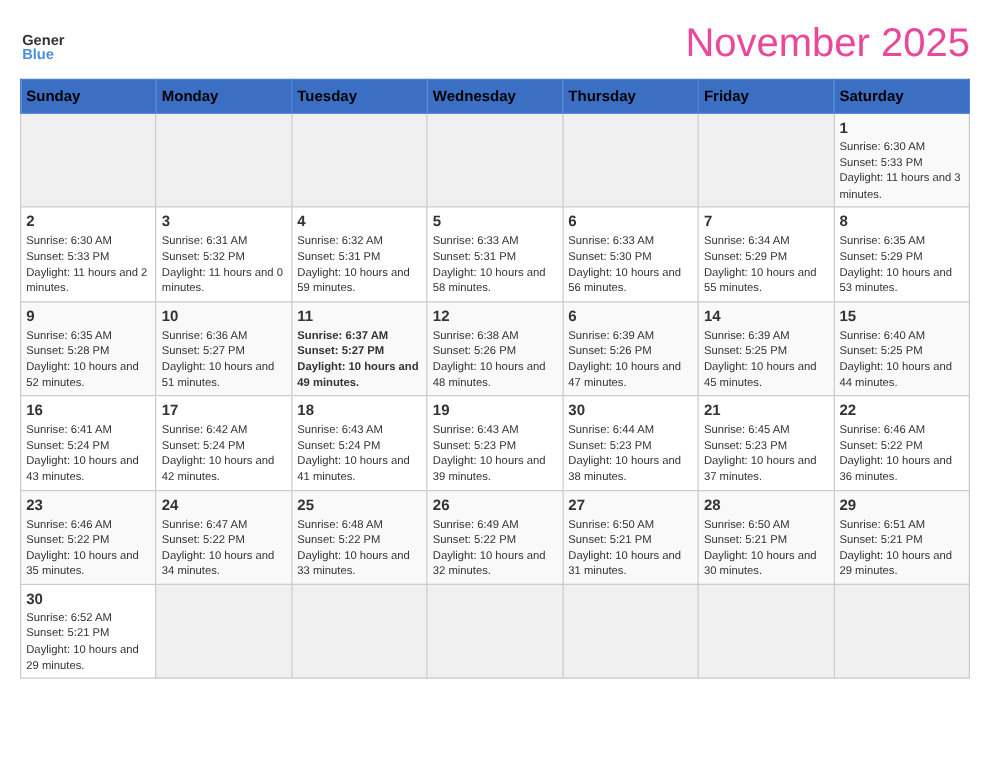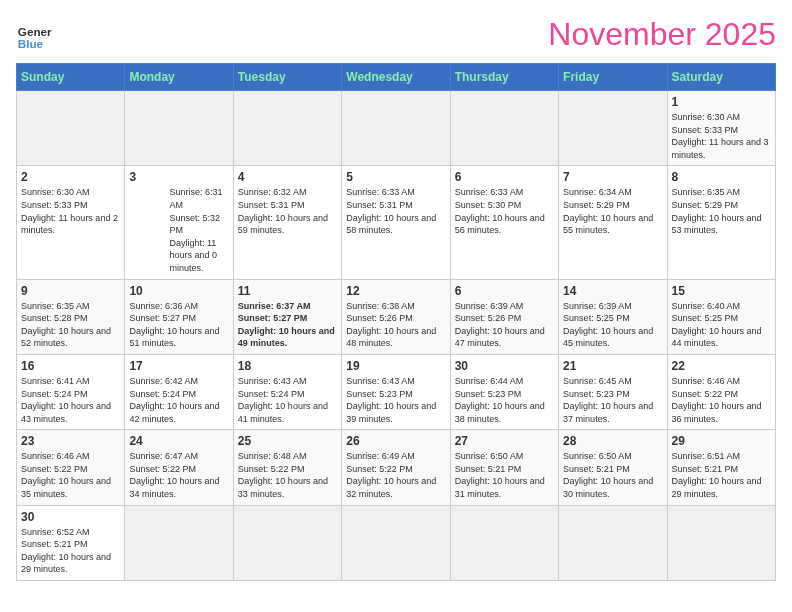--- a/index.html
+++ b/index.html
@@ -37,21 +37,21 @@
       font-size: 15px;
       color: #555;
     }
     .calendar {
       width: 100%;
       border-collapse: collapse;
       border: 1px solid #ccc;
     }
     .calendar thead th {
       background: #3a6fc4;
-      color: #86efac;
+      color: #000000;
       font-size: 12px;
       font-weight: bold;
       padding: 6px 4px;
       text-align: left;
       border: 1px solid #4a7fd4;
     }
     .calendar tbody td {
       vertical-align: top;
       border: 1px solid #ccc;
       padding: 4px;
@@ -131,21 +131,21 @@
       </tr>
       <tr>
         <td>
           <span class="day-number">2</span>
           <div class="day-info" style="white-space: pre-line;">Sunrise: 6:30 AM
 Sunset: 5:33 PM
 Daylight: 11 hours and 2 minutes.</div>
         </td>
         <td>
           <span class="day-number">3</span>
-          <div class="day-info" style="white-space: pre-line; margin-left: 40px;">Sunrise: 6:31 AM
+          <div class="day-info" style="white-space: pre-line;">Sunrise: 6:31 AM
 Sunset: 5:32 PM
 Daylight: 11 hours and 0 minutes.</div>
         </td>
         <td>
           <span class="day-number">4</span>
           <div class="day-info" style="white-space: pre-line;">Sunrise: 6:32 AM
 Sunset: 5:31 PM
 Daylight: 10 hours and 59 minutes.</div>
         </td>
         <td>

